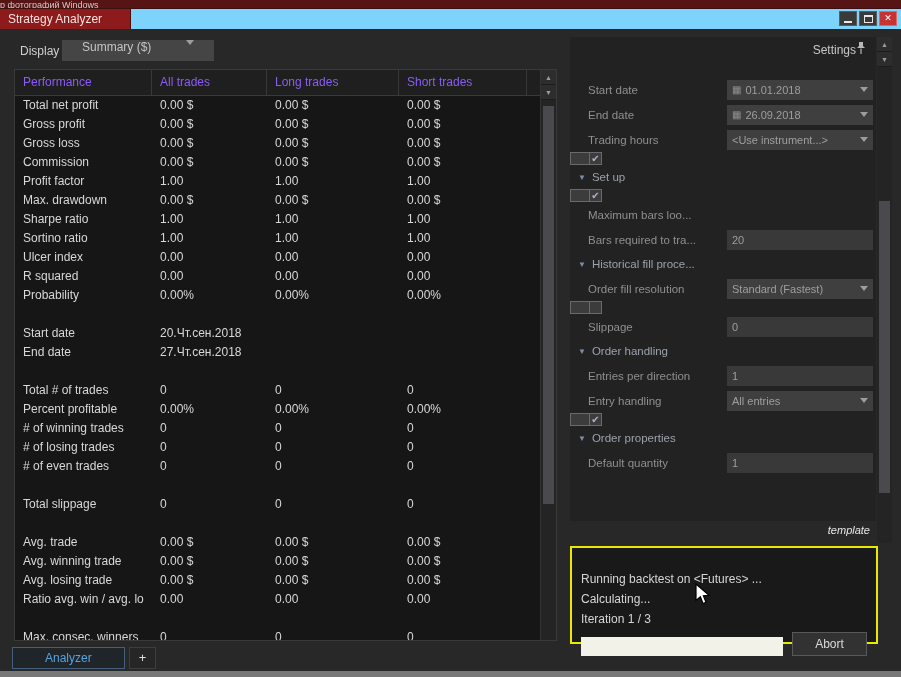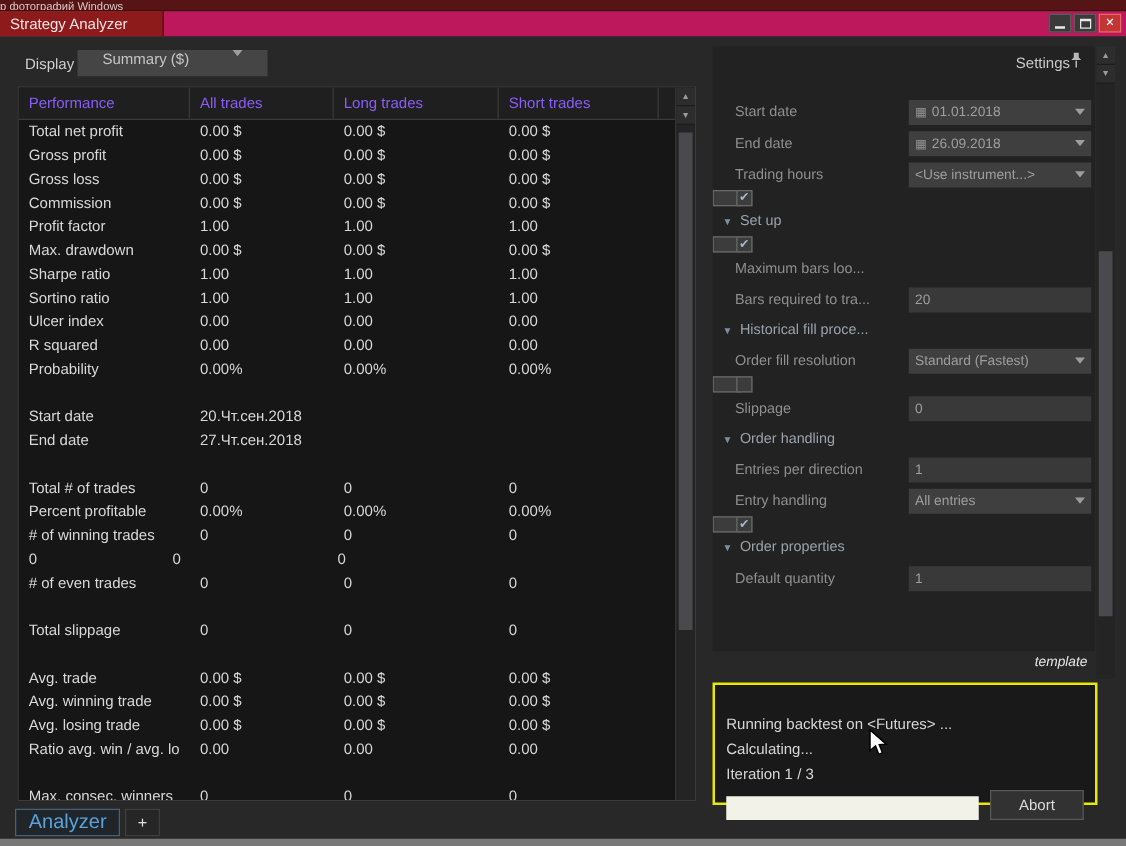--- a/index.html
+++ b/index.html
@@ -6,21 +6,21 @@
   html,body{width:901px;height:677px;overflow:hidden;background:#101010;
     font-family:"Liberation Sans",sans-serif;}
   .screen{position:relative;width:901px;height:677px;background:#1a1a1a;overflow:hidden}
 
   
   .top-sliver{position:absolute;top:0;left:0;width:901px;height:8px;background:var(--sliver,#571414);
     overflow:hidden;color:#d8c6c6;font-size:9px;line-height:10px;white-space:nowrap}
 
   
   .window{position:absolute;top:8px;left:0;width:901px;height:669px;background:#282828;border-top:1px solid #3a1010}
-  .titlebar{position:absolute;top:0;left:0;right:0;height:20px;background:#be185d}
+  .titlebar{position:absolute;top:0;left:0;right:0;height:20px;background:#7dd3fc}
   .title-tab{position:absolute;left:0;top:0;height:20px;width:131px;background:var(--titlebar,#8e1b1b);
     color:#f2e4e4;font-size:12px;line-height:20px;padding-left:8px;border-right:1px solid #4d0d0d;white-space:nowrap}
   .win-controls{position:absolute;right:4px;top:2px;display:flex;gap:2px}
   .wc{width:18px;height:15px;display:flex;align-items:center;justify-content:center;background:#3a3a3a;
     border:1px solid #5c5c5c;cursor:default}
   .wc.close{background:#c43434;border-color:#e06868;color:#fff;font-size:9px;line-height:9px}
   .glyph-min{width:8px;height:2px;background:#e8e8e8;margin-top:7px}
   .glyph-max{width:9px;height:8px;border:1px solid #e8e8e8;border-top-width:2px}
 
   
@@ -73,21 +73,21 @@
   .status-box{position:absolute;left:570px;top:537px;width:308px;height:98px;background:#191919;
     border:2px solid var(--highlight,#e8e800);padding:21px 9px;color:#d6d6d6;font-size:12px}
   .status-box .line{line-height:20px;white-space:nowrap;overflow:hidden}
   .progress-row{display:flex;align-items:flex-end;margin-top:3px}
   .progress{width:202px;height:19px;background:#f2f2e8;flex:none}
   .abort{margin-left:9px;width:77px;height:24px;background:#323232;border:1px solid #585858;
     color:#dadada;font-size:12px;font-family:inherit}
 
   
   .tabbar{position:absolute;left:12px;top:638px;height:24px;display:flex;gap:4px;align-items:flex-start}
-  .tab{height:22px;padding:0 10px;line-height:20px;font-size:16px;border:1px solid #44607c;
+  .tab{height:22px;padding:0 32px;line-height:20px;font-size:12px;border:1px solid #44607c;
     background:#20252a;color:var(--tab-text,#57a3dc)}
   .tab.add{padding:0 9px;border-color:#3e3e3e;background:#262626;color:#e0e0e0;font-size:13px}
   .bottom-strip{position:absolute;left:0;top:662px;width:901px;height:7px;background:#787878}
 
   .cursor{position:absolute;left:695px;top:583px;pointer-events:none;z-index:50}
 </style>
 </head>
 <body>
 
 <div class="screen">
@@ -232,20 +232,21 @@
               <div class="td col2">0.00%</div>
               <div class="td col3">0.00%</div>
             </div>
             <div class="tr">
               <div class="td col0"># of winning trades</div>
               <div class="td col1">0</div>
               <div class="td col2">0</div>
               <div class="td col3">0</div>
             </div>
             <div class="tr">
+              <div class="td col0"># of losing trades</div>
               <div class="td col1">0</div>
               <div class="td col2">0</div>
               <div class="td col3">0</div>
             </div>
             <div class="tr">
               <div class="td col0"># of even trades</div>
               <div class="td col1">0</div>
               <div class="td col2">0</div>
               <div class="td col3">0</div>
             </div>

